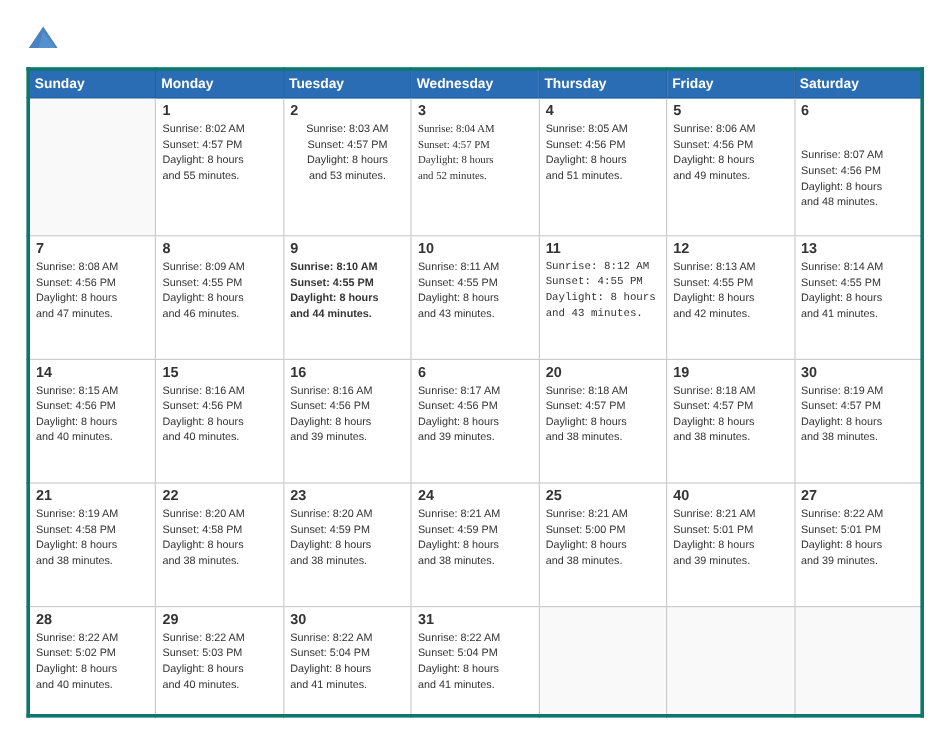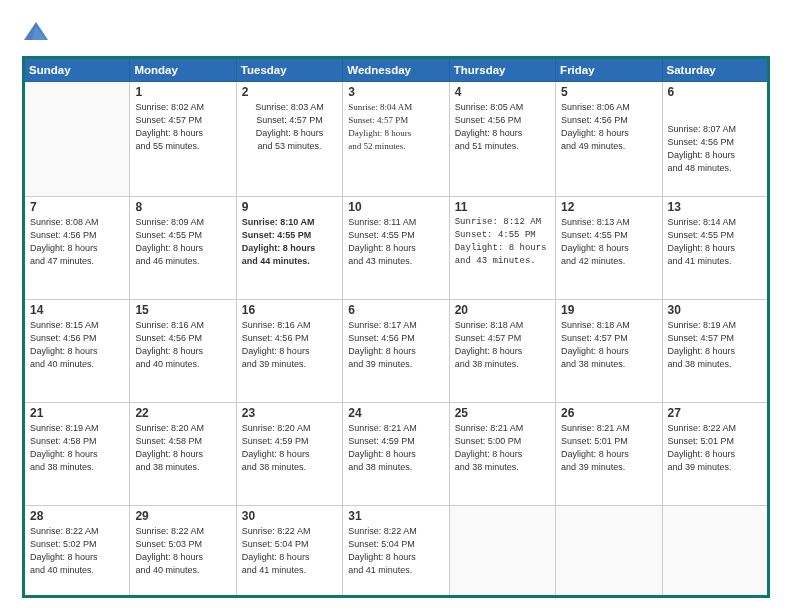--- a/index.html
+++ b/index.html
@@ -315,21 +315,21 @@
 and 38 minutes.</div>
           </td>
           <td>
             <span class="day-number">25</span>
             <div class="day-info" style="white-space: pre-line;">Sunrise: 8:21 AM
 Sunset: 5:00 PM
 Daylight: 8 hours
 and 38 minutes.</div>
           </td>
           <td>
-            <span class="day-number">26</span>
+            <span class="day-number">40</span>
             <div class="day-info" style="white-space: pre-line;">Sunrise: 8:21 AM
 Sunset: 5:01 PM
 Daylight: 8 hours
 and 39 minutes.</div>
           </td>
           <td>
             <span class="day-number">27</span>
             <div class="day-info" style="white-space: pre-line;">Sunrise: 8:22 AM
 Sunset: 5:01 PM
 Daylight: 8 hours

